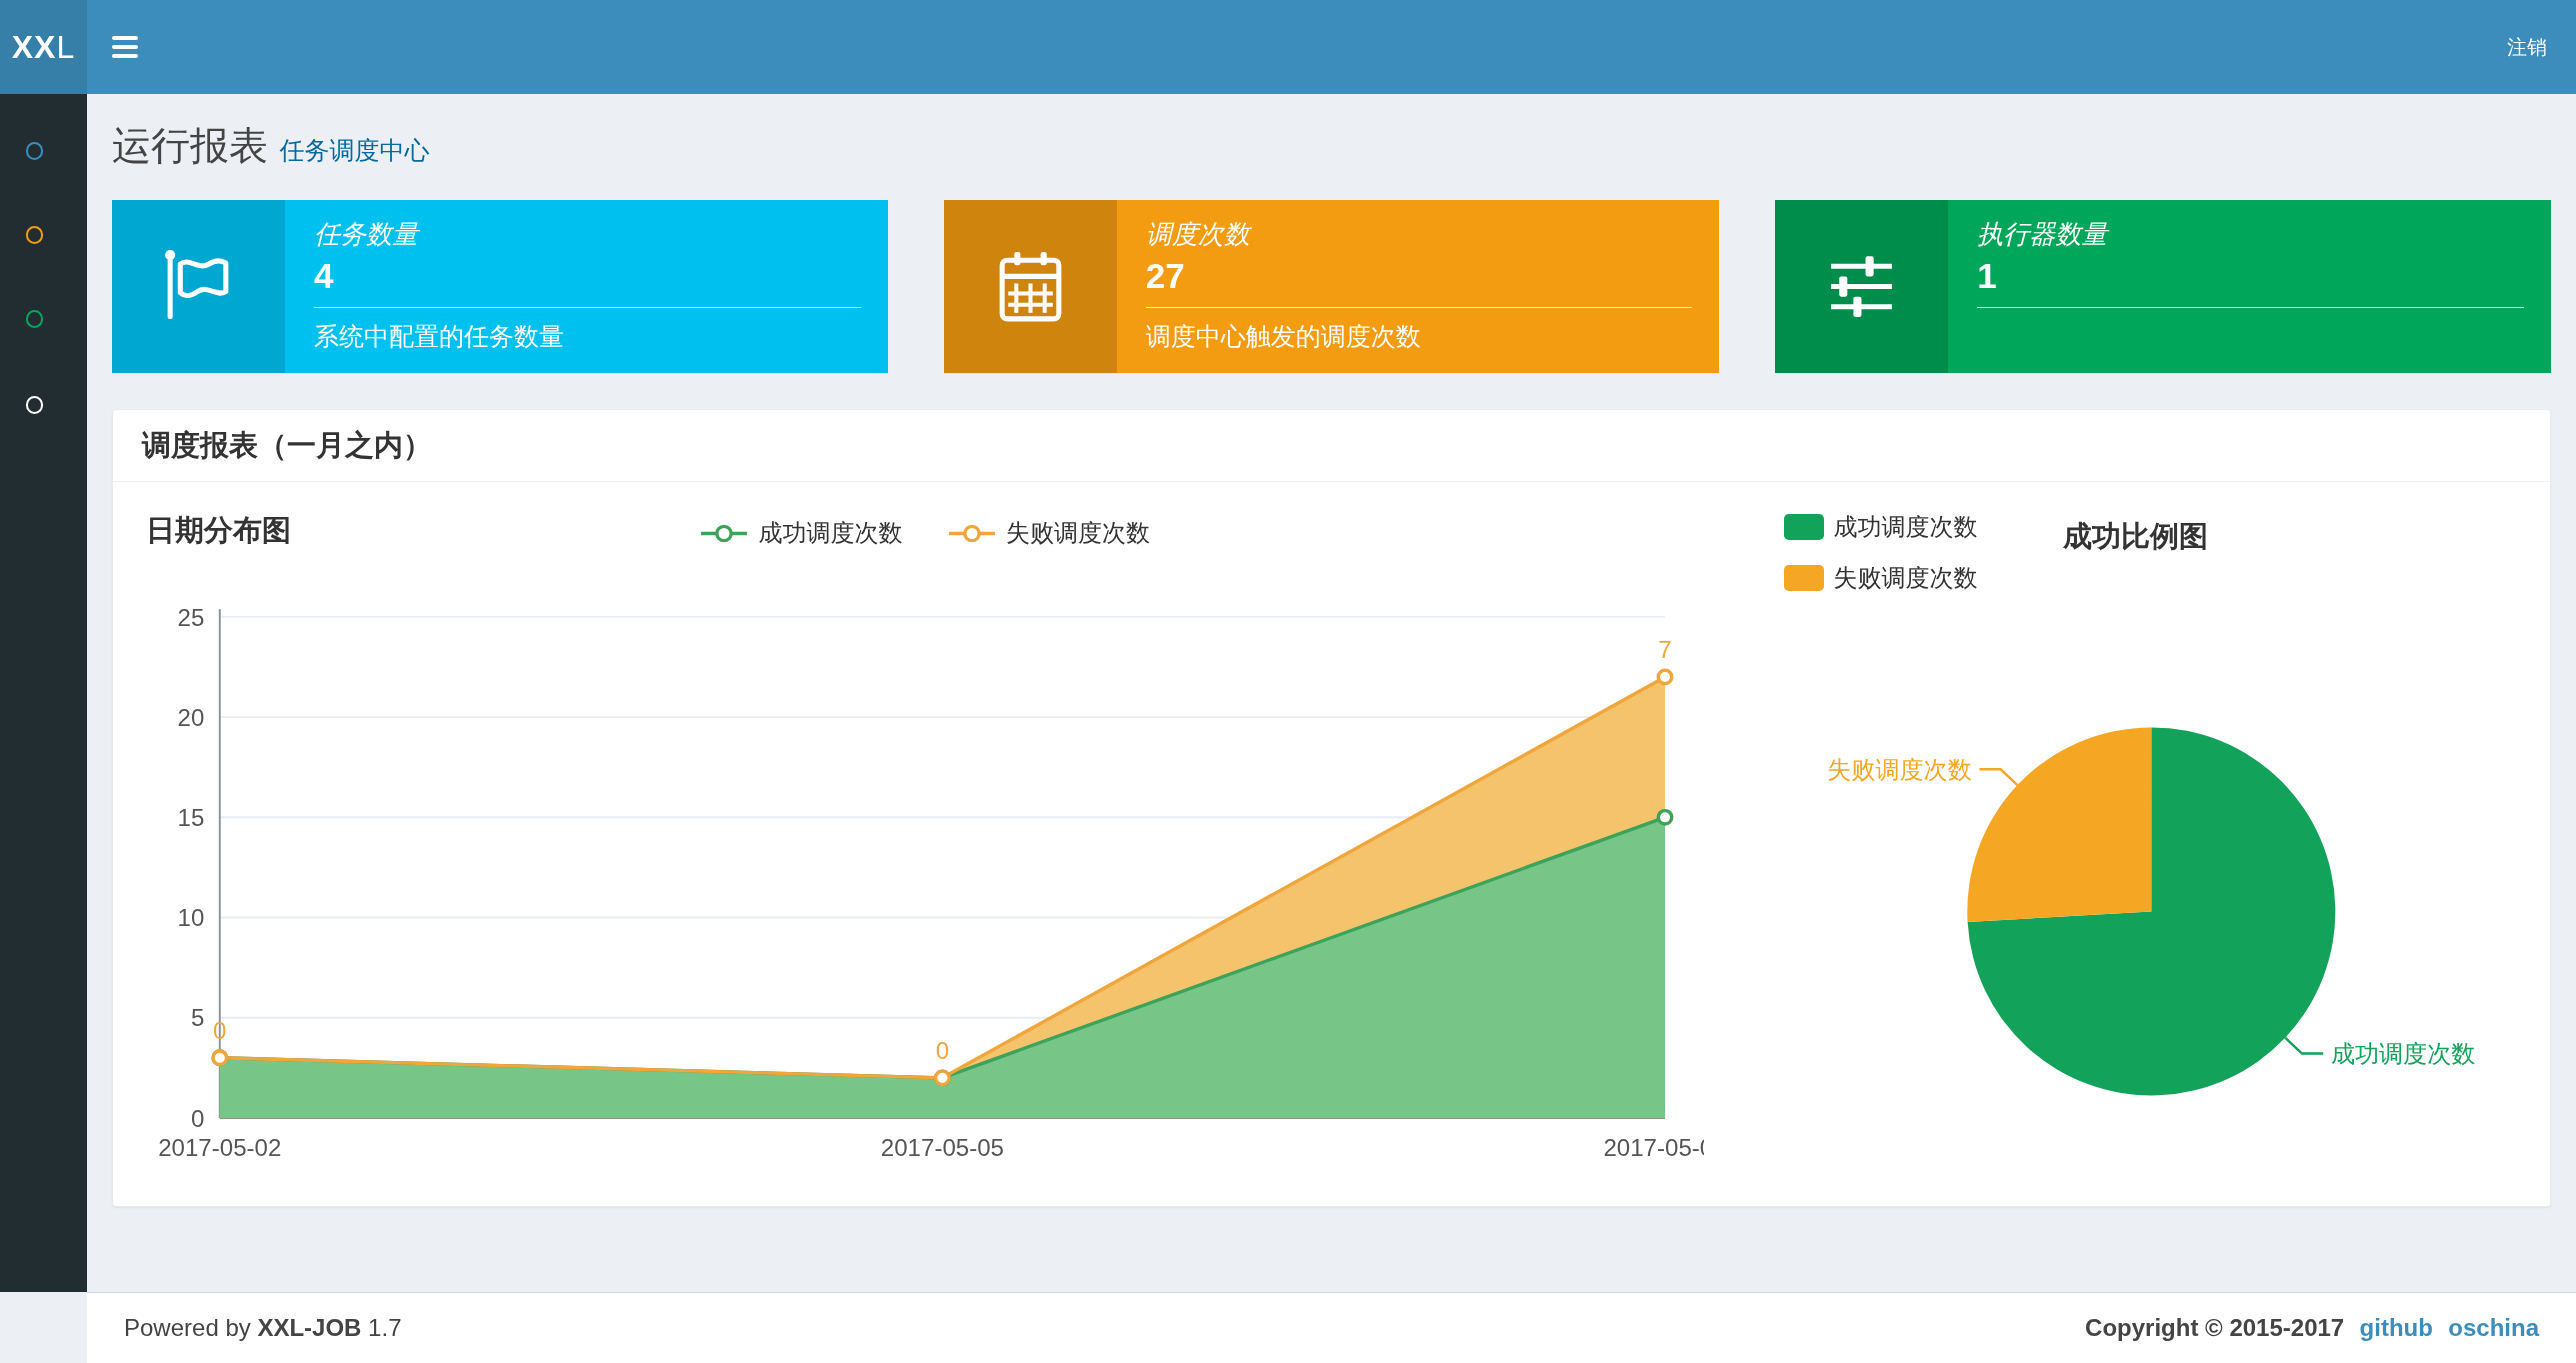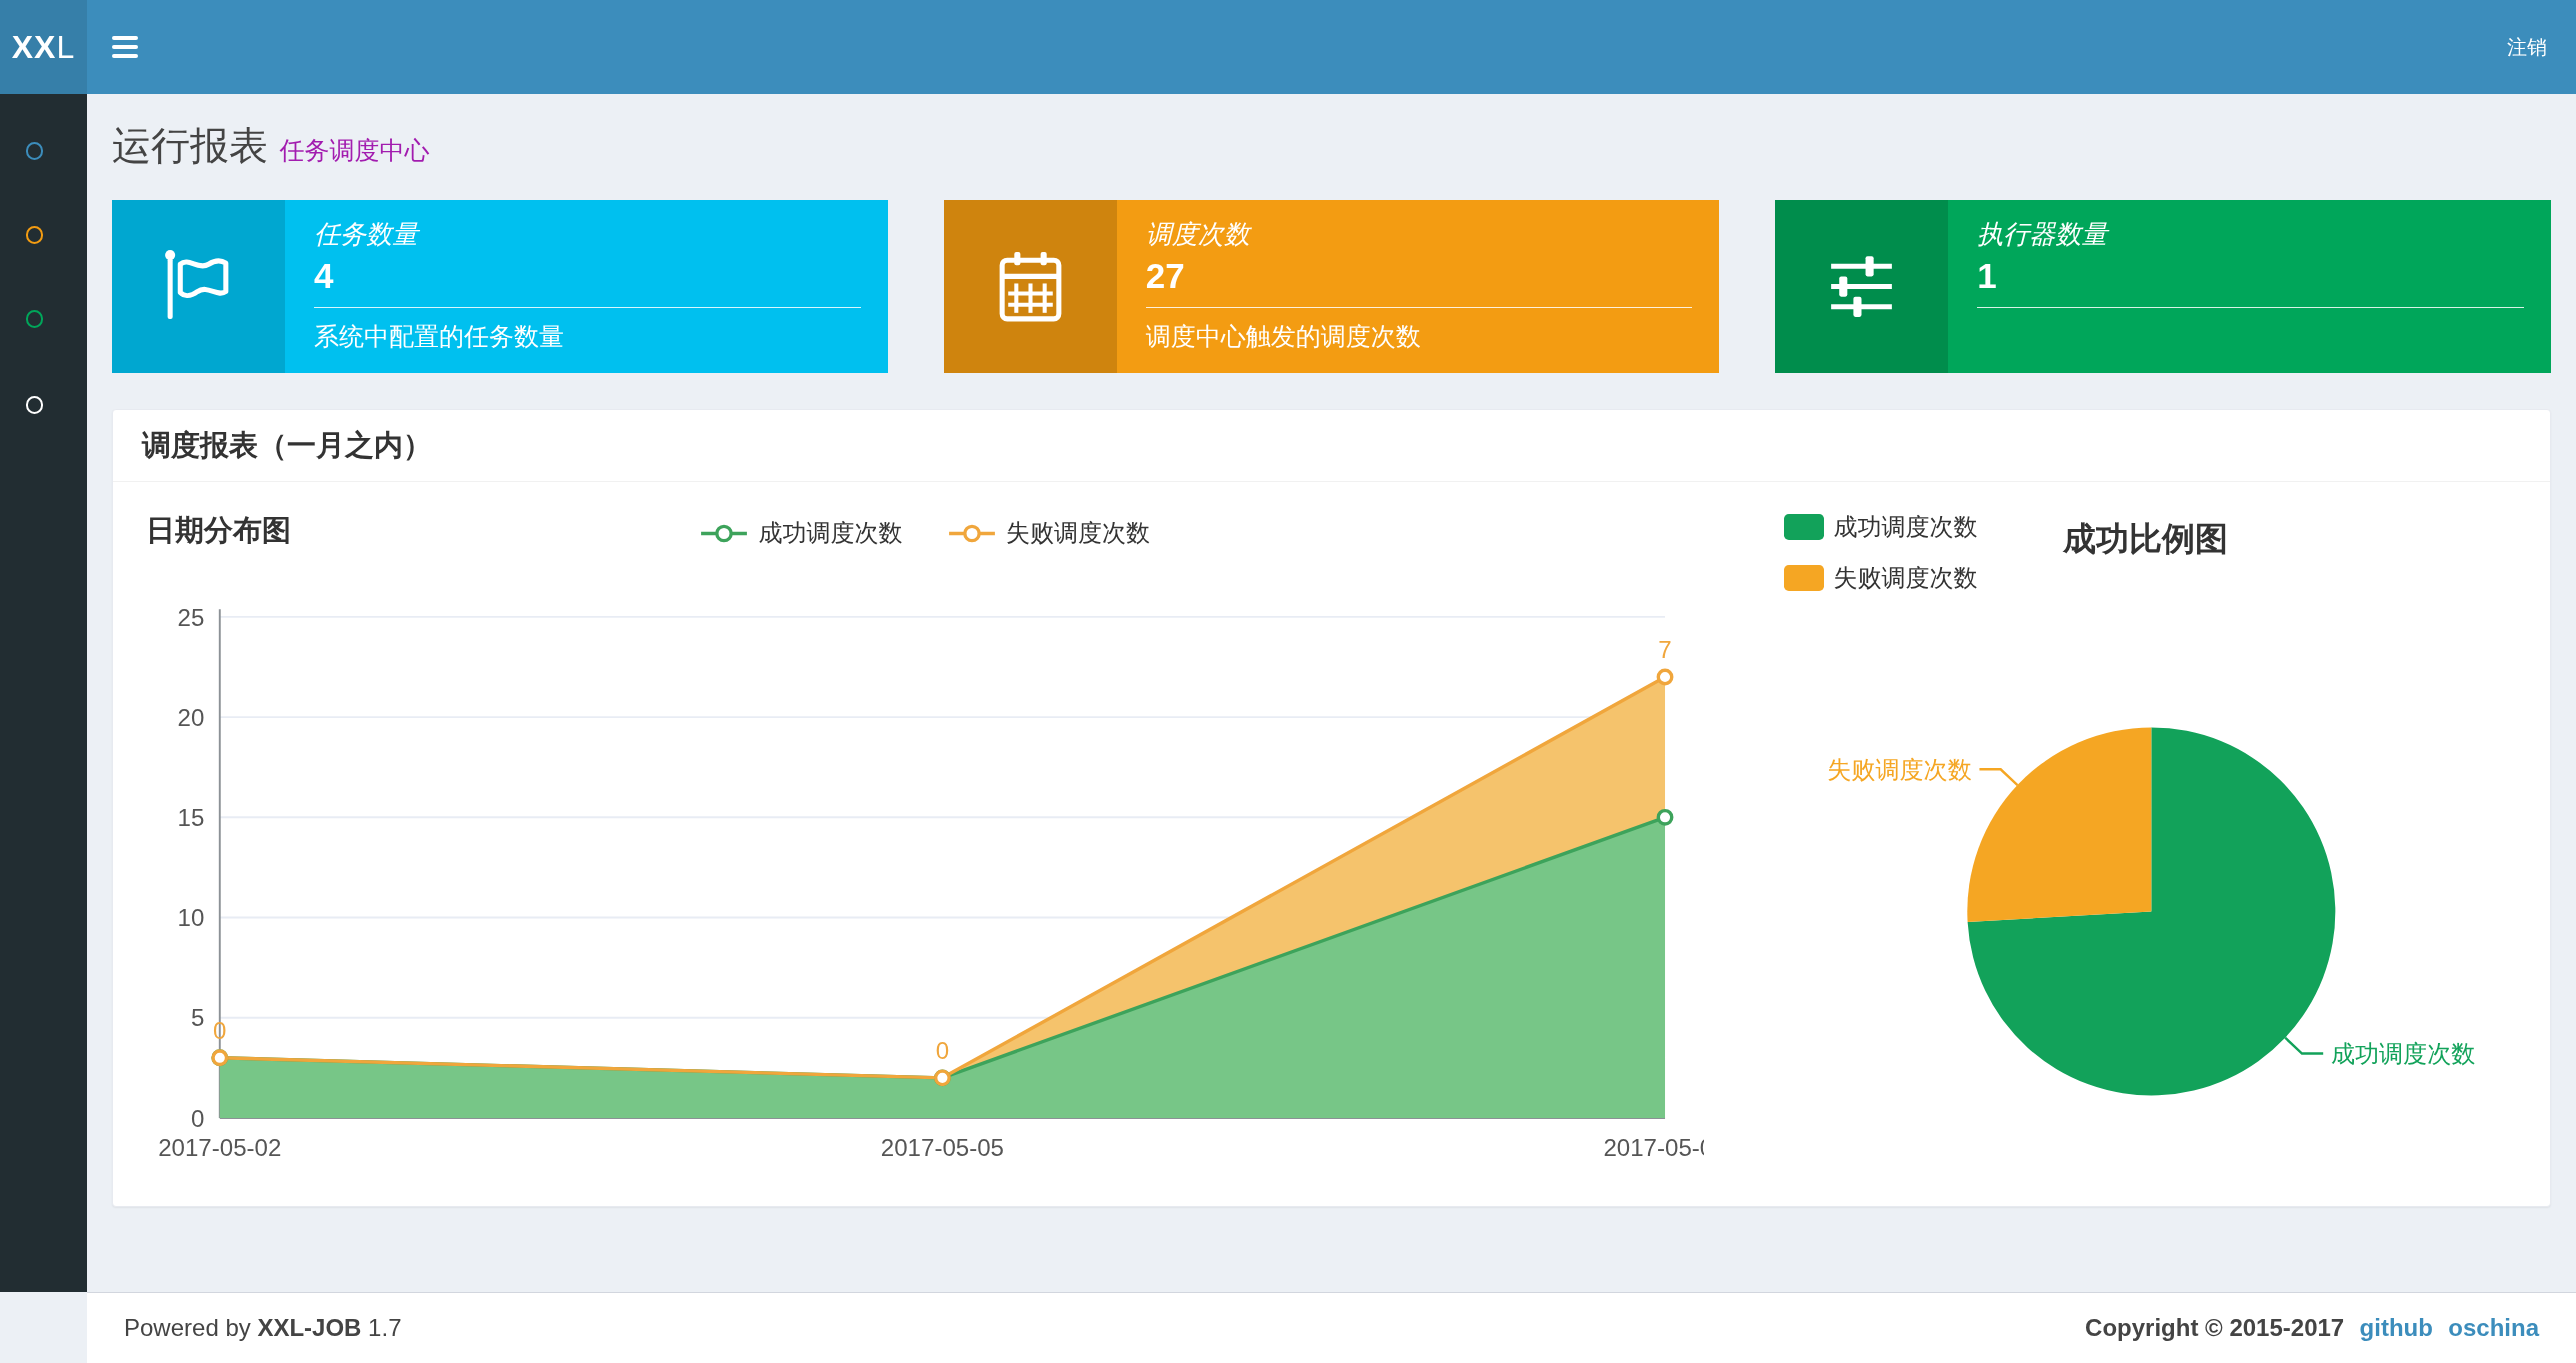--- a/index.html
+++ b/index.html
@@ -45,21 +45,21 @@
   }
   .side-item .ring {
     margin-left: 26px; width: 17.4px; height: 17.4px; border-radius: 50%;
     border: 2.9px solid #fff;
   }
 
   
   .content { position: absolute; left: 87px; top: 94px; right: 0; bottom: 71px; }
   .content-header { padding: 25px 25px 0; }
   .content-header h1 { font-size: 39px; font-weight: 500; color: #444; }
-  .content-header h1 small { font-size: 25px; font-weight: 400; color: #a21caf; margin-left: 11.6px; }
+  .content-header h1 small { font-size: 25px; font-weight: 400; color: #0369a1; margin-left: 11.6px; }
 
   
   .info-row { display: flex; gap: 56px; margin: 27px 25px 0; }
   .info-box { flex: 1; height: 173px; display: flex; color: #fff; overflow: hidden; }
   .info-icon { width: 173px; flex: 0 0 173px; display: flex; align-items: center; justify-content: center; }
   .info-content { flex: 1; padding: 19px 27px 0 29px; }
   .info-label { font-size: 26px; line-height: 31px; font-style: italic; }
   .info-value { font-size: 35px; font-weight: 700; line-height: 44px; margin-top: 3.9px; }
   .info-divider { border-top: 1.9px solid rgba(255,255,255,0.85); margin-top: 9.6px; }
   .info-desc { font-size: 25px; line-height: 31px; margin-top: 12.5px; }
@@ -76,21 +76,21 @@
   .panel-body { position: relative; height: 724px; }
 
   #line-title { position: absolute; left: 33px; top: 29px; font-size: 29px; font-weight: 700; color: #333; }
   #line-legend { position: absolute; left: 0; top: 35px; width: 1623px; display: flex; justify-content: center; gap: 44px; }
   .legend-item { display: flex; align-items: center; gap: 9.6px; font-size: 24px; color: #333; cursor: pointer; }
   #line-svg { position: absolute; left: 9.6px; top: 106px; }
 
   #pie-legend { position: absolute; left: 1671px; top: 29px; }
   #pie-legend .legend-item { margin-bottom: 19px; }
   .swatch { width: 40px; height: 26px; border-radius: 4.8px; }
-  #pie-title { position: absolute; left: 1950px; top: 35px; font-size: 33px; font-weight: 700; color: #333; }
+  #pie-title { position: absolute; left: 1950px; top: 35px; font-size: 29px; font-weight: 700; color: #333; }
   #pie-svg { position: absolute; left: 1677px; top: 222px; }
 
   
   .footer {
     position: absolute; left: 87px; right: 0; bottom: 0; height: 71px;
     background: #fff; border-top: 1px solid #d2d6de;
     display: flex; align-items: center; padding: 0 37px; font-size: 24px; color: #444;
   }
   .footer b { font-weight: 700; }
   .footer-right { margin-left: auto; display: flex; align-items: center; gap: 15.4px; }

